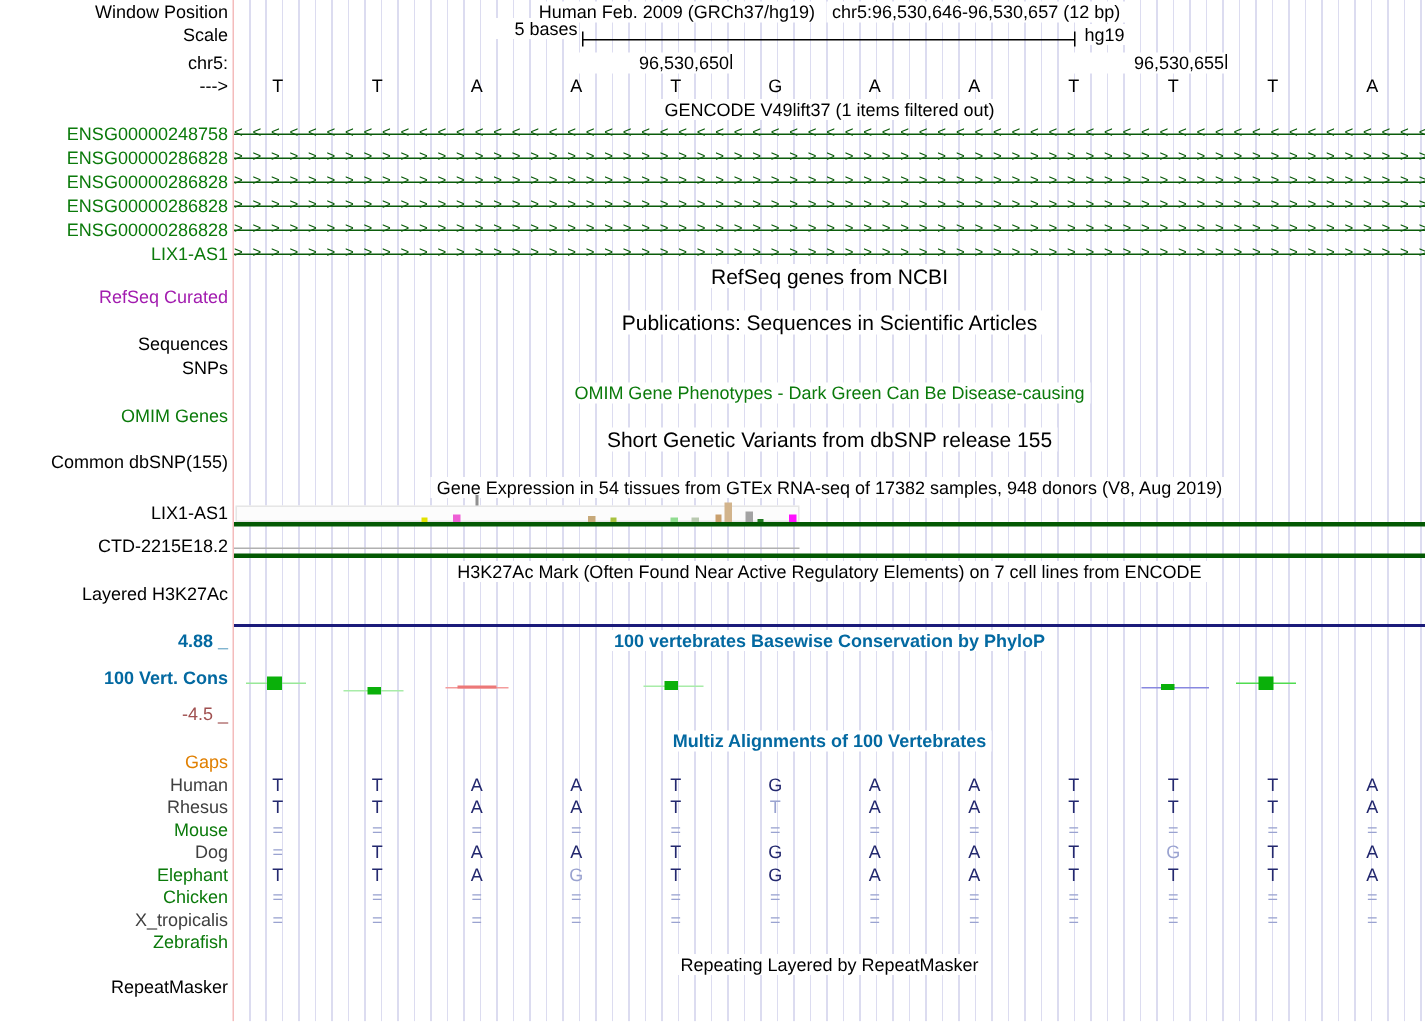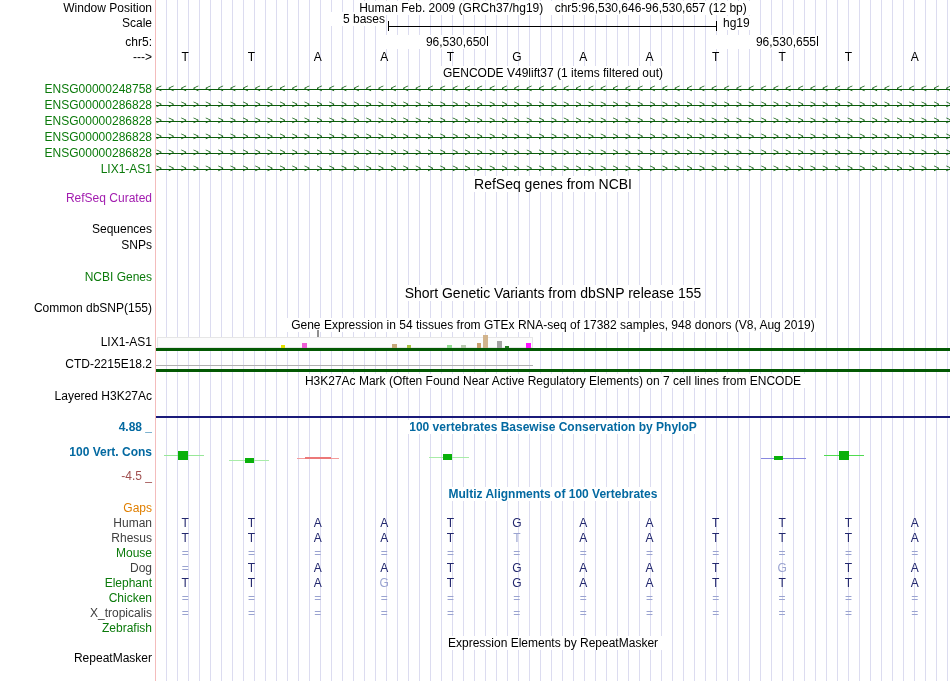--- a/index.html
+++ b/index.html
@@ -82,24 +82,26 @@
       <div class="garrow" style="top: 129px;">&gt;&gt;&gt;&gt;&gt;&gt;&gt;&gt;&gt;&gt;&gt;&gt;&gt;&gt;&gt;&gt;&gt;&gt;&gt;&gt;&gt;&gt;&gt;&gt;&gt;&gt;&gt;&gt;&gt;&gt;&gt;&gt;&gt;&gt;&gt;&gt;&gt;&gt;&gt;&gt;&gt;&gt;&gt;&gt;&gt;&gt;&gt;&gt;&gt;&gt;&gt;&gt;&gt;&gt;&gt;&gt;&gt;&gt;&gt;&gt;&gt;&gt;&gt;&gt;&gt;&gt;&gt;&gt;&gt;&gt;</div>
       <div class="lab green" style="top: 146px;">ENSG00000286828</div>
       <div class="garrow" style="top: 145px;">&gt;&gt;&gt;&gt;&gt;&gt;&gt;&gt;&gt;&gt;&gt;&gt;&gt;&gt;&gt;&gt;&gt;&gt;&gt;&gt;&gt;&gt;&gt;&gt;&gt;&gt;&gt;&gt;&gt;&gt;&gt;&gt;&gt;&gt;&gt;&gt;&gt;&gt;&gt;&gt;&gt;&gt;&gt;&gt;&gt;&gt;&gt;&gt;&gt;&gt;&gt;&gt;&gt;&gt;&gt;&gt;&gt;&gt;&gt;&gt;&gt;&gt;&gt;&gt;&gt;&gt;&gt;&gt;&gt;&gt;</div>
       <div class="lab green" style="top: 162px;">LIX1-AS1</div>
       <div class="garrow" style="top: 161px;">&gt;&gt;&gt;&gt;&gt;&gt;&gt;&gt;&gt;&gt;&gt;&gt;&gt;&gt;&gt;&gt;&gt;&gt;&gt;&gt;&gt;&gt;&gt;&gt;&gt;&gt;&gt;&gt;&gt;&gt;&gt;&gt;&gt;&gt;&gt;&gt;&gt;&gt;&gt;&gt;&gt;&gt;&gt;&gt;&gt;&gt;&gt;&gt;&gt;&gt;&gt;&gt;&gt;&gt;&gt;&gt;&gt;&gt;&gt;&gt;&gt;&gt;&gt;&gt;&gt;&gt;&gt;&gt;&gt;&gt;</div>
     </div>
 
   <div class="title small" style="top:177px"><span>RefSeq genes from NCBI</span></div>
   <div class="lab blue" style="top:191px">RefSeq Curated</div>
 
+  <div class="title small" style="top:208px"><span>Publications: Sequences in Scientific Articles</span></div>
   <div class="lab" style="top:222px">Sequences</div>
   <div class="lab" style="top:238px">SNPs</div>
 
-  <div class="lab green" style="top:270px">NCBI Genes</div>
+  <div class="title green" style="top:255px"><span>OMIM Gene Phenotypes - Dark Green Can Be Disease-causing</span></div>
+  <div class="lab green" style="top:270px">OMIM Genes</div>
 
   <div class="title small" style="top:286px"><span>Short Genetic Variants from dbSNP release 155</span></div>
   <div class="lab" style="top:301px">Common dbSNP(155)</div>
 
   <div class="title" style="top:318px"><span>Gene Expression in 54 tissues from GTEx RNA-seq of 17382 samples, 948 donors (V8, Aug 2019)</span></div>
   <div class="lab" style="top:335px">LIX1-AS1</div>
   <div class="gtex-box"></div>
   <div id="gtex-bars">
       <div class="abs" style="left: 281px; top: 345px; width: 4px; height: 3px; background: rgb(226, 226, 0);"></div>
       <div class="abs" style="left: 302px; top: 343px; width: 5px; height: 5px; background: rgb(238, 95, 213);"></div>
@@ -274,15 +276,15 @@
         <span class="nt"></span>
         <span class="nt"></span>
         <span class="nt"></span>
         <span class="nt"></span>
         <span class="nt"></span>
         <span class="nt"></span>
         <span class="nt"></span>
       </div>
     </div>
 
-  <div class="title" style="top:636px"><span>Expression Elements by RepeatMasker</span></div>
+  <div class="title" style="top:636px"><span>Repeating Layered by RepeatMasker</span></div>
   <div class="lab" style="top:651px">RepeatMasker</div>
 </div>
 
 </body></html>

